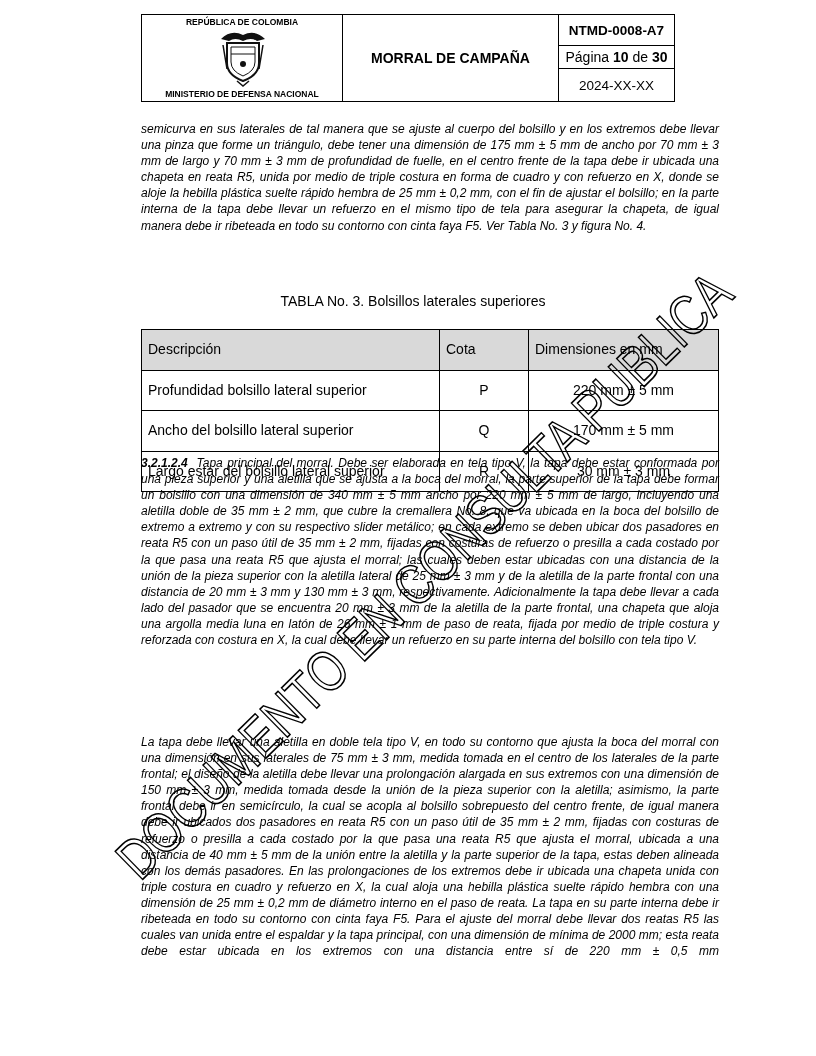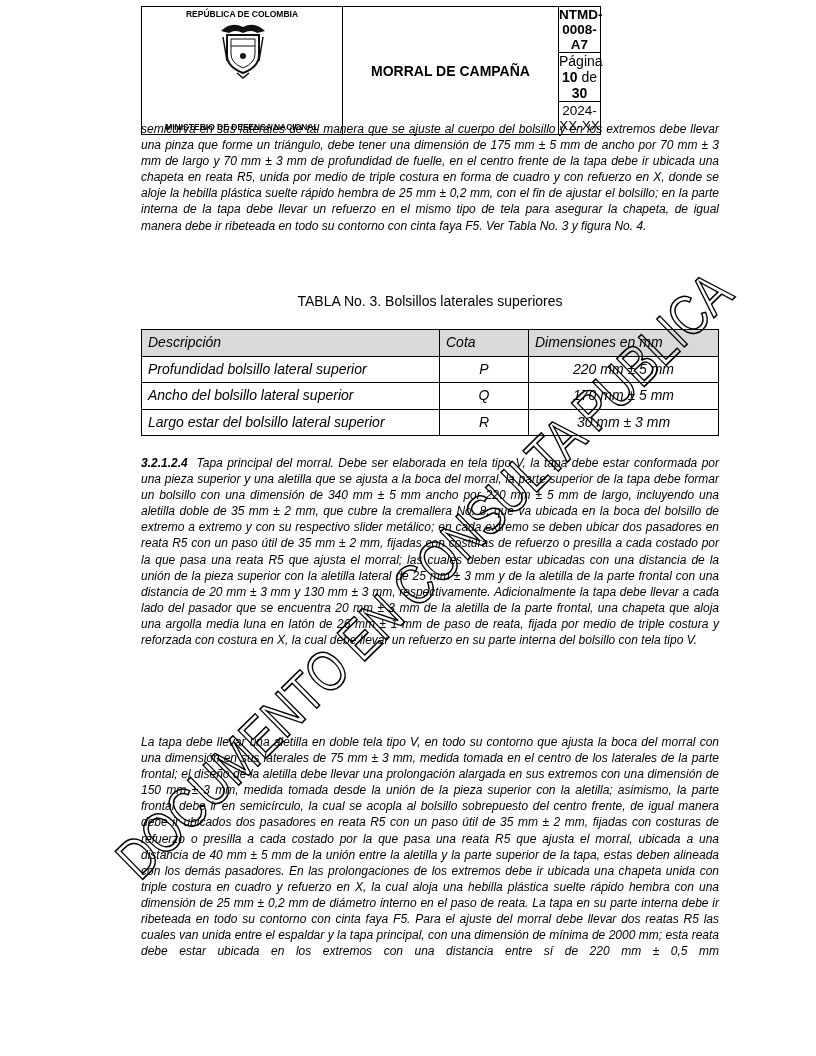--- a/index.html
+++ b/index.html
@@ -1,44 +1,44 @@
 <!DOCTYPE html>
 <html><head>
 <meta charset="utf-8">
 <style>
   html, body { margin: 0; padding: 0; background: #ffffff; }
   body { width: 816px; height: 1056px; position: relative; overflow: hidden;
          font-family: "Liberation Sans", sans-serif; color: #000; }
   .page { position: absolute; left: 0; top: 0; width: 816px; height: 1056px; }
 
   
-  .hdr { position: absolute; left: 141px; top: 6px; width: 460px; height: 88px;
+  .hdr { position: absolute; left: 141px; top: 14px; width: 534px; height: 88px;
          border-collapse: collapse; table-layout: fixed; }
   .hdr td { border: 1px solid #000; padding: 0; vertical-align: middle; text-align: center; }
   .hdr .logo-cell { width: 200px; position: relative; }
   .hdr .title-cell { width: 215px; font-weight: bold; font-size: 14px; }
   .hdr .code-cell { font-weight: bold; font-size: 13.5px; height: 30px; }
   .hdr .page-cell { font-size: 14px; height: 22px; }
   .hdr .date-cell { font-size: 13.5px; height: 32px; }
   .logo-top { position: absolute; top: 2px; left: 0; right: 0; font-size: 8.5px; font-weight: bold; }
   .logo-bot { position: absolute; bottom: 2px; left: 0; right: 0; font-size: 8.5px; font-weight: bold; }
   .crest { position: absolute; left: 75px; top: 14px; width: 52px; height: 58px; }
 
   
   .txt { position: absolute; left: 141px; width: 578px; font-size: 12px; line-height: 16.1px;
          text-align: justify; font-style: italic; }
   .txt p { margin: 0; }
   .lastline { text-align-last: justify; }
 
-  .caption { position: absolute; left: 141px; width: 578px; top: 293px; text-align: center; font-size: 14px; }
+  .caption { position: absolute; left: 124px; width: 578px; top: 293px; text-align: center; font-size: 14px; }
 
   
   .dt { position: absolute; left: 141px; top: 329px; width: 578px; border-collapse: collapse; table-layout: fixed;
         font-size: 14px; line-height: 15.5px; }
-  .dt th, .dt td { border: 1px solid #000; padding: 5px 6px; font-style: italic; }
+  .dt th, .dt td { border: 1px solid #000; padding: 12px 6px; }
   .dt th { background: #d9d9d9; font-weight: normal; text-align: left; height: 15px; }
   .dt .c1 { width: 285px; }
   .dt .c2 { width: 76px; }
   .dt td.desc { text-align: justify; }
   .dt td.cota { text-align: center; }
   .dt td.dim { text-align: center; }
 
   .b { font-weight: bold; }
 
   

